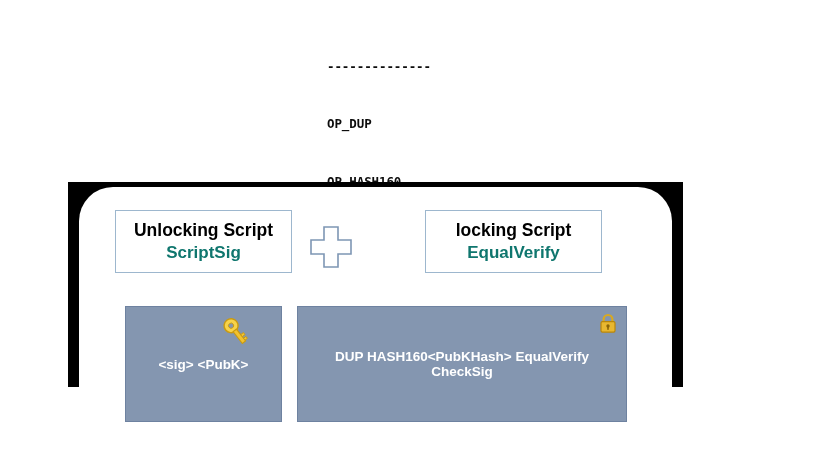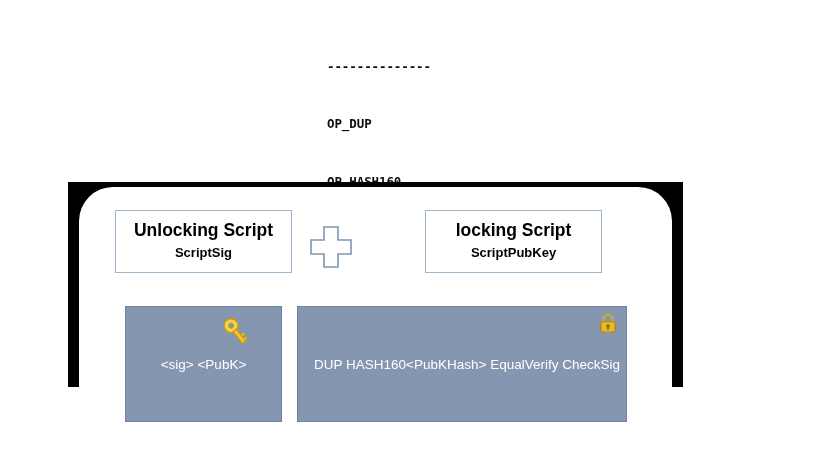--- a/index.html
+++ b/index.html
@@ -76,23 +76,23 @@
     width: 177px;
     height: 63px;
   }
   .header-title {
     font-size: 17.5px;
     font-weight: bold;
     color: #000000;
     line-height: 22px;
   }
   .header-subtitle {
-    font-size: 13px;
-    font-weight: bold;
-    color: #000000;
+    font-size: 17px;
+    font-weight: bold;
+    color: #0f766e;
     line-height: 24px;
   }
 
   
   #plus-shape {
     position: absolute;
     left: 230px;
     top: 38px;
     width: 44px;
     height: 44px;
@@ -116,21 +116,21 @@
   }
   #locking-script-box {
     left: 218px;
     top: 119px;
     width: 330px;
     height: 116px;
     justify-content: flex-end;
   }
   .script-box-text {
     font-size: 13.5px;
-    font-weight: normal;
+    font-weight: bold;
     color: #ffffff;
     text-align: center;
     padding: 0 6px;
   }
 
   
   #key-icon {
     position: absolute;
     right: 28px;
     top: 8px;
@@ -166,21 +166,21 @@
     </div>
 
     <div id="plus-shape">
       <svg width="44" height="44" viewBox="0 0 44 44" aria-hidden="true">
         <polygon points="15,2 29,2 29,15 42,15 42,29 29,29 29,42 15,42 15,29 2,29 2,15 15,15" fill="#FFFFFF" stroke="#7E96B4" stroke-width="1.6"></polygon>
       </svg>
     </div>
 
     <div class="script-header-box" id="locking-header-box">
       <span class="header-title">locking Script</span>
-      <span class="header-subtitle">ScriptPubKey</span>
+      <span class="header-subtitle">EqualVerify</span>
     </div>
 
     <div class="script-box" id="unlocking-script-box">
       <div id="key-icon">
         <svg width="34" height="34" viewBox="0 0 34 34" aria-hidden="true">
           <g transform="rotate(-38 17 17)">
             <circle cx="17" cy="9" r="7" fill="#F7D34A" stroke="#C99A12" stroke-width="1.4"></circle>
             <circle cx="17" cy="9" r="2.6" fill="#8496B0" stroke="#C99A12" stroke-width="0.9"></circle>
             <rect x="14.9" y="15" width="4.2" height="15" fill="#F2C230" stroke="#C99A12" stroke-width="1.1"></rect>
             <rect x="19.1" y="22" width="3.4" height="2.6" fill="#F2C230" stroke="#C99A12" stroke-width="0.9"></rect>

